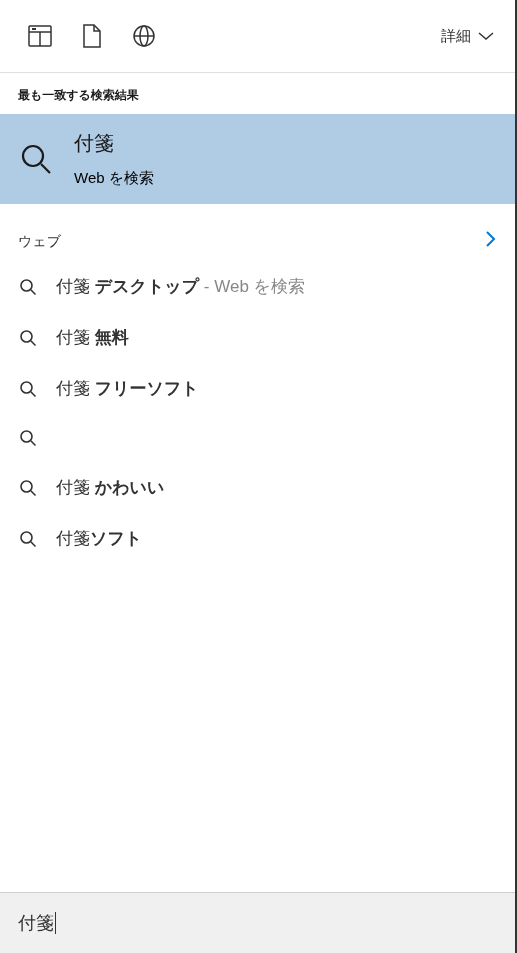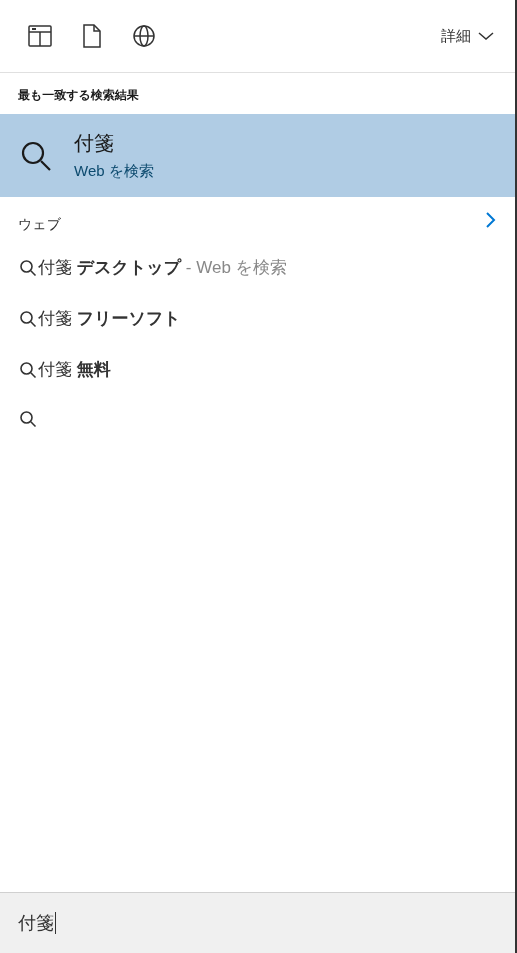--- a/index.html
+++ b/index.html
@@ -68,44 +68,45 @@
     }
     .best-match-text {
       flex: 1;
     }
     .best-match-title {
       font-size: 20px;
       color: #1a1a1a;
     }
     .best-match-subtitle {
       font-size: 15px;
-      color: #0c4a6e;
-      margin-top: 5px;
+      color: #000000;
+      margin-top: 12px;
     }
     .web-section {
       display: flex;
-      align-items: flex-end;
+      align-items: center;
       justify-content: space-between;
-      padding: 14px 18px 8px;
+      padding: 26px 18px 8px;
       cursor: pointer;
     }
     .web-label {
       font-size: 14px;
       color: #333;
     }
     .chevron-right {
       color: #0078d4;
       font-size: 18px;
     }
     .suggestion-list {
       padding: 0;
     }
     .suggestion-item {
       display: flex;
       align-items: center;
+      gap: 18px;
       padding: 14px 18px;
       cursor: pointer;
     }
     .suggestion-icon {
       width: 20px;
       height: 20px;
       display: flex;
       align-items: center;
       justify-content: center;
       flex-shrink: 0;
@@ -230,41 +231,63 @@
     </span>
   </div>
   <div class="suggestion-item">
     <div class="suggestion-icon">
       <svg width="18" height="18" viewBox="0 0 18 18" fill="none" stroke="#333" stroke-width="1.6">
           <circle cx="7.5" cy="7.5" r="5.5"></circle>
           <line x1="11.8" y1="11.8" x2="16.5" y2="16.5"></line>
         </svg>
     </div>
     <span class="suggestion-text">
+      <span class="suggestion-prefix">付箋 </span><span class="suggestion-bold">無料</span><span class="suggestion-tail"></span>
+    </span>
+  </div>
+  <div class="suggestion-item">
+    <div class="suggestion-icon">
+      <svg width="18" height="18" viewBox="0 0 18 18" fill="none" stroke="#333" stroke-width="1.6">
+          <circle cx="7.5" cy="7.5" r="5.5"></circle>
+          <line x1="11.8" y1="11.8" x2="16.5" y2="16.5"></line>
+        </svg>
+    </div>
+    <span class="suggestion-text">
       <span class="suggestion-prefix">付箋 </span><span class="suggestion-bold">フリーソフト</span><span class="suggestion-tail"></span>
     </span>
   </div>
   <div class="suggestion-item">
     <div class="suggestion-icon">
       <svg width="18" height="18" viewBox="0 0 18 18" fill="none" stroke="#333" stroke-width="1.6">
           <circle cx="7.5" cy="7.5" r="5.5"></circle>
           <line x1="11.8" y1="11.8" x2="16.5" y2="16.5"></line>
         </svg>
     </div>
-    <span class="suggestion-text">
-      <span class="suggestion-prefix">付箋 </span><span class="suggestion-bold">無料</span><span class="suggestion-tail"></span>
-    </span>
-  </div>
-  <div class="suggestion-item">
-    <div class="suggestion-icon">
-      <svg width="18" height="18" viewBox="0 0 18 18" fill="none" stroke="#333" stroke-width="1.6">
-          <circle cx="7.5" cy="7.5" r="5.5"></circle>
-          <line x1="11.8" y1="11.8" x2="16.5" y2="16.5"></line>
-        </svg>
-    </div>
+  </div>
+  <div class="suggestion-item">
+    <div class="suggestion-icon">
+      <svg width="18" height="18" viewBox="0 0 18 18" fill="none" stroke="#333" stroke-width="1.6">
+          <circle cx="7.5" cy="7.5" r="5.5"></circle>
+          <line x1="11.8" y1="11.8" x2="16.5" y2="16.5"></line>
+        </svg>
+    </div>
+    <span class="suggestion-text">
+      <span class="suggestion-prefix">付箋 </span><span class="suggestion-bold">かわいい</span><span class="suggestion-tail"></span>
+    </span>
+  </div>
+  <div class="suggestion-item">
+    <div class="suggestion-icon">
+      <svg width="18" height="18" viewBox="0 0 18 18" fill="none" stroke="#333" stroke-width="1.6">
+          <circle cx="7.5" cy="7.5" r="5.5"></circle>
+          <line x1="11.8" y1="11.8" x2="16.5" y2="16.5"></line>
+        </svg>
+    </div>
+    <span class="suggestion-text">
+      <span class="suggestion-prefix">付箋</span><span class="suggestion-bold">ソフト</span><span class="suggestion-tail"></span>
+    </span>
   </div>
 </div>
 
 <div class="search-box">
   <div class="search-text-wrapper">
     <span class="search-input" style="width:auto">付箋</span>
       <span class="cursor"></span>
   </div>
 </div>
 

